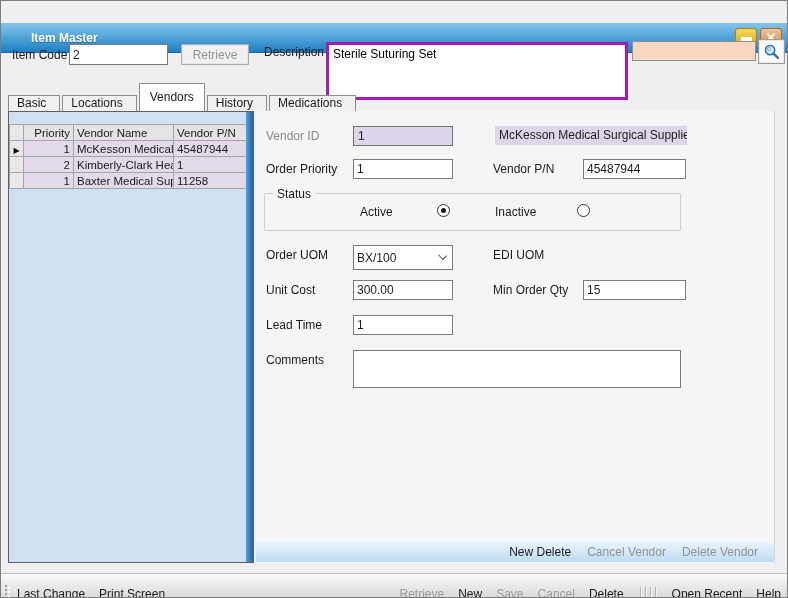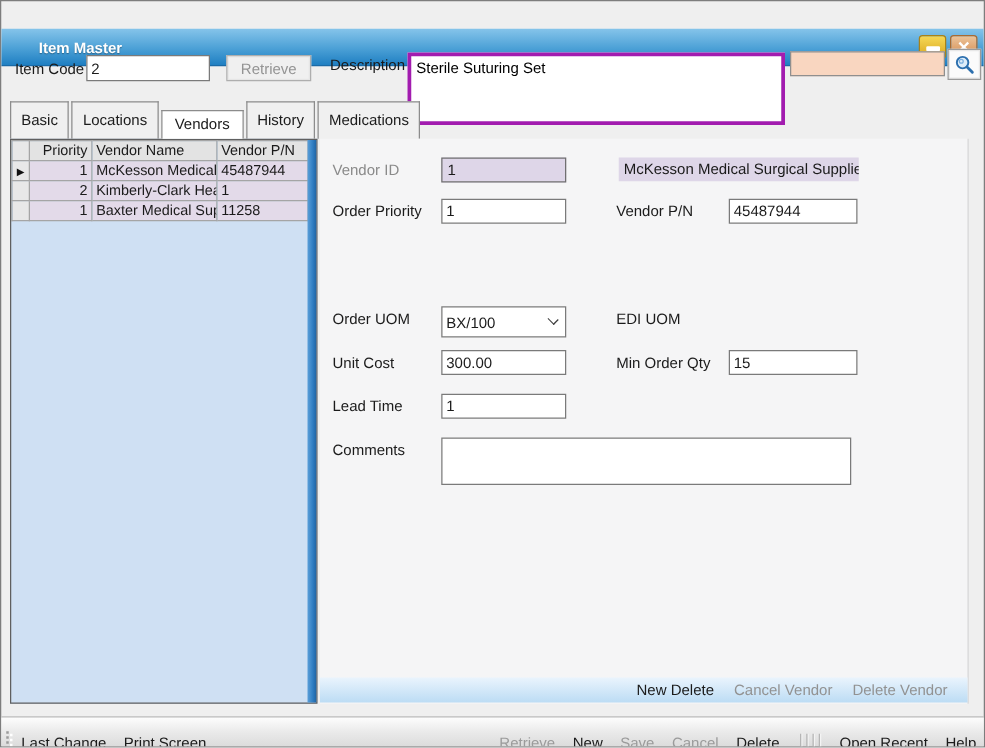--- a/index.html
+++ b/index.html
@@ -60,38 +60,38 @@
   .btn-search {
     position:absolute; left:757px; top:38px; width:27px; height:25px;
     background:#fbfbfb; border:1px solid #9a9a9a; box-shadow:inset 0 0 0 1px #e8e8e8;
     display:flex; align-items:center; justify-content:center;
   }
 
   
   .tabstrip { position:absolute; left:7px; top:85px; height:25px; display:flex; align-items:flex-end; }
   .tab {
     background:#f0f0f0; border:1px solid #8c8c8c; border-bottom:none;
-    padding:2px 8px 3px 8px; height:30px; margin-right:2px; font-size:12px;
+    padding:2px 13px 3px 8px; height:16px; margin-right:2px; font-size:12px;
     display:flex; align-items:center; cursor:default;
   }
   .tab.active {
-    background:#ffffff; height:23px; position:relative; z-index:2;
+    background:#ffffff; height:28px; position:relative; z-index:2;
     padding:2px 10px 4px 10px;
   }
 
   
   .grid {
     position:absolute; left:7px; top:110px; width:246px; height:452px;
     background:#cfe0f3; border:1px solid #5f5f5f;
   }
   .grid-scroll {
     position:absolute; right:0; top:0; width:7px; height:100%;
     background:linear-gradient(90deg,#5b9fd8,#2f7dc2 60%,#1f64a4);
   }
-  table.gtable { border-collapse:collapse; width:237px; table-layout:fixed; }
+  table.gtable { border-collapse:collapse; width:237px; table-layout:fixed;margin-top:12px; }
   .gtable th, .gtable td {
     border:1px solid #a5a5a5; font-weight:normal; font-size:11.5px;
     padding:1px 3px; height:16px; white-space:nowrap; overflow:hidden;
   }
   .gtable th { background:#e3e3e3; text-align:left; }
   .gtable td { background:#e3dae9; }
   .col-sel  { width:14px; }
   .col-pri  { width:50px; }
   .col-name { width:100px; }
   .col-pn   { width:73px; }
@@ -256,20 +256,27 @@
 
     <span class="lbl dim" style="left:10px; top:18px;">Vendor ID</span>
     <div class="flat-lav" style="left:97px; top:15px; width:100px; height:20px; border:1px solid #707070;">1</div>
     <div class="flat-lav" style="left:239px; top:15px; width:192px; height:19px;">McKesson Medical Surgical Supplies</div>
 
     <span class="lbl" style="left:10px; top:51px;">Order Priority</span>
     <input class="txt" style="left: 97px; top: 48px; width: 100px; height: 20px;" value="1">
     <span class="lbl" style="left:237px; top:51px;">Vendor P/N</span>
     <input class="txt" style="left: 327px; top: 48px; width: 103px; height: 20px;" value="45487944">
 
+    <div class="group">
+      <span class="group-title">Status</span>
+      <span class="lbl" style="left:95px; top:11px;">Active</span>
+      <span class="radio checked" style="left:172px; top:10px;"></span>
+      <span class="lbl" style="left:230px; top:11px;">Inactive</span>
+      <span class="radio" style="left:312px; top:10px;"></span>
+    </div>
 
     <span class="lbl" style="left:10px; top:137px;">Order UOM</span>
     <div class="combo">
       <span>BX/100</span>
       <span class="chev"></span>
     </div>
     <span class="lbl" style="left:237px; top:137px;">EDI UOM</span>
 
     <span class="lbl" style="left:10px; top:172px;">Unit Cost</span>
     <input class="txt" style="left: 97px; top: 169px; width: 100px; height: 20px;" value="300.00">

